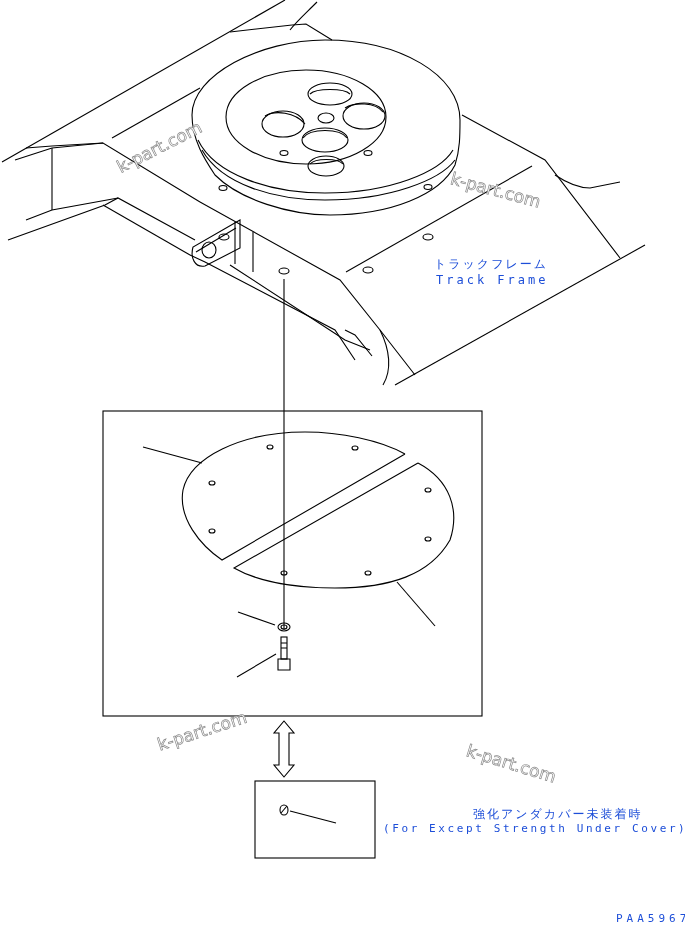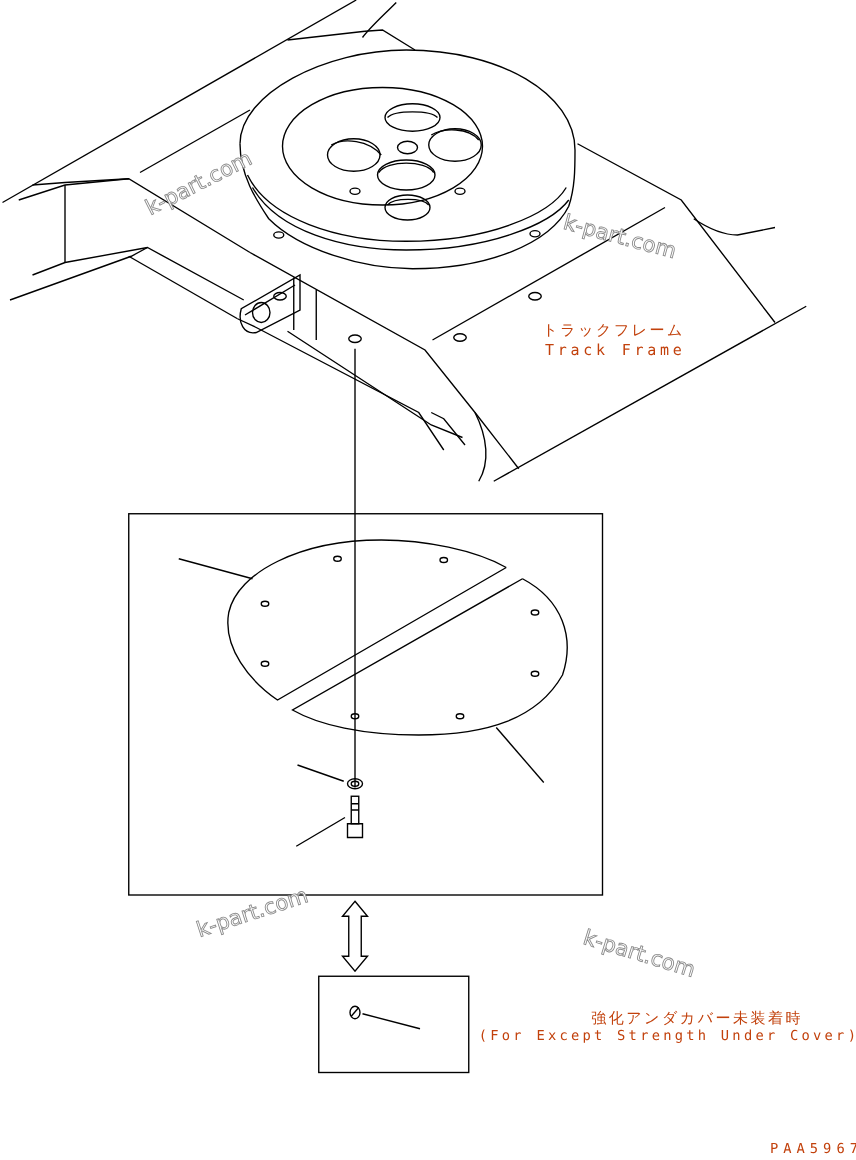--- a/index.html
+++ b/index.html
@@ -1,19 +1,19 @@
 <!DOCTYPE html>
 <html><head>
   <meta charset="utf-8">
   <style>
     html, body { margin: 0; padding: 0; background: #ffffff; }
     body { width: 685px; height: 928px; position: relative; overflow: hidden; font-family: "DejaVu Sans Mono", monospace; }
     svg.drawing { position: absolute; left: 0; top: 0; }
     .ln { fill: none; stroke: #000; stroke-width: 1.1; }
-    .txt { position: absolute; color: #c2410c; font-family: "DejaVu Sans Mono", monospace; white-space: pre; }
+    .txt { position: absolute; color: #1d4ed8; font-family: "DejaVu Sans Mono", monospace; white-space: pre; }
     .label-jp { font-size: 12px; letter-spacing: 2px; }
     .label-en { font-size: 12px; letter-spacing: 3px; }
     .wm { position: absolute; font-family: "DejaVu Sans", sans-serif; font-size: 17px; color: #fff; -webkit-text-stroke: 0.7px #8a8a8a; letter-spacing: 0px; transform-origin: left center; }
     .code { font-size: 11px; letter-spacing: 4px; }
   </style>
 </head>
 <body>
 
 <svg class="drawing" width="685" height="928" viewBox="0 0 685 928" xmlns="http://www.w3.org/2000/svg">
 

